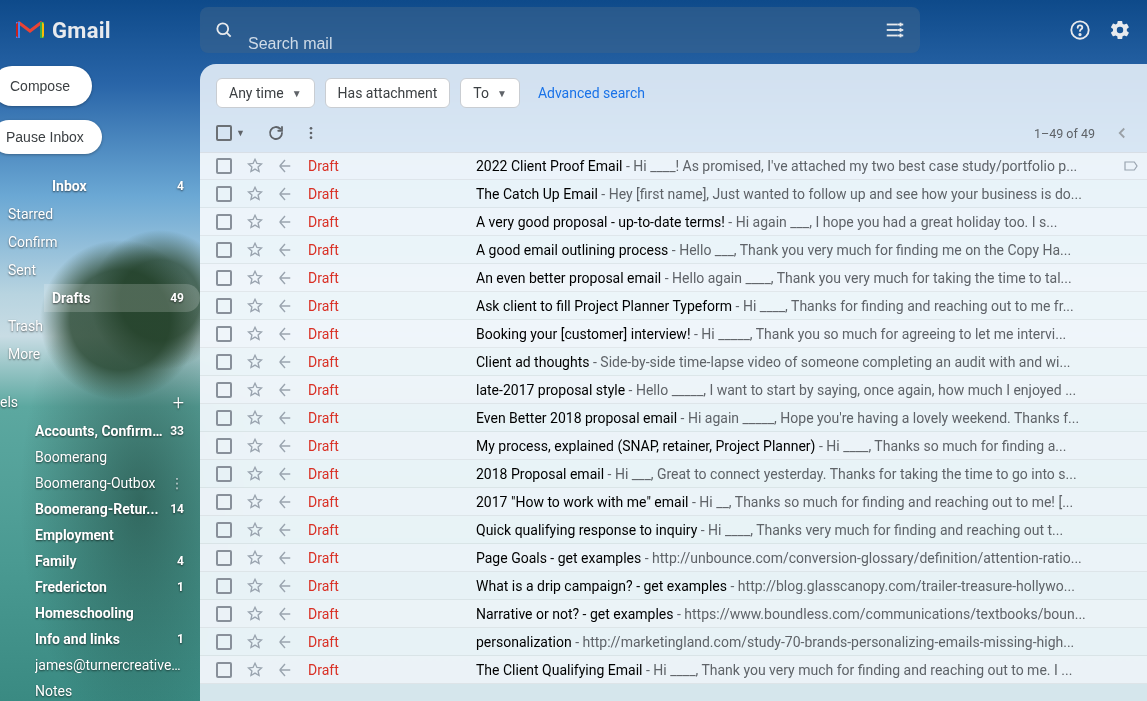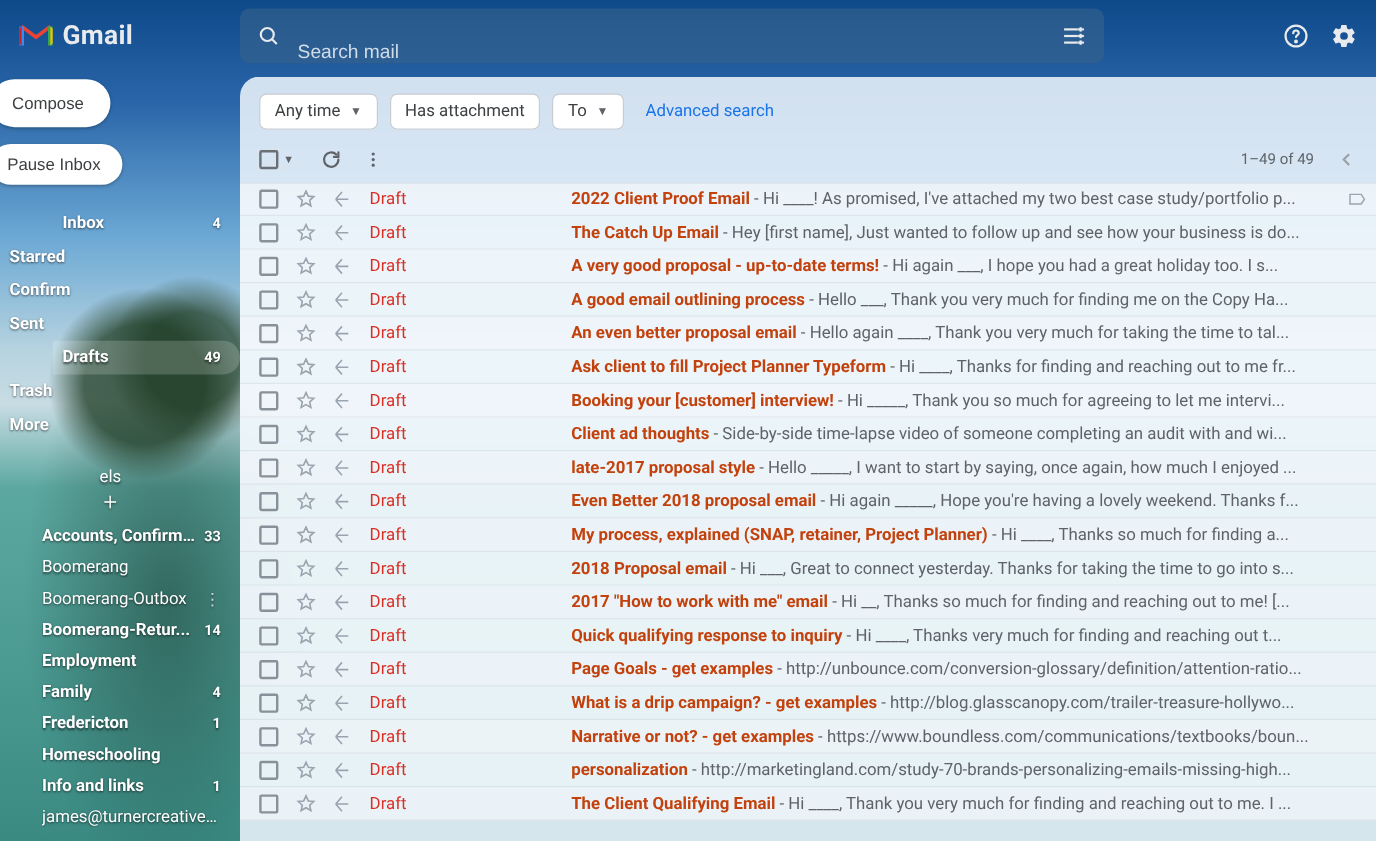--- a/index.html
+++ b/index.html
@@ -63,30 +63,28 @@
     padding:9px 18px 9px 14px; font-size:14px; font-weight:500;
     box-shadow:0 1px 3px rgba(0,0,0,0.3); cursor:pointer;
     margin-top:14px; margin-left:-8px;
   }
   .nav-list { margin-top:18px; }
   .nav-item {
     display:flex; align-items:center; justify-content:space-between;
     padding: 4px 16px 4px 8px; height:28px; font-size:14px;
     text-shadow: 0 1px 2px rgba(0,0,0,0.6); cursor:pointer;
     border-radius: 0 14px 14px 0;
-    font-weight: bold;
   }
   .nav-item.active { background: rgba(255,255,255,0.18); font-weight:700;}
   .nav-item .count { font-size:12px; font-weight:700;}
   .nav-item.bold { font-weight:700;margin-left:44px; }
   .labels-header {
     display:flex; justify-content:space-between; align-items:center;
     padding: 4px 16px 4px 0; margin-top:18px; font-size:14px;
     text-shadow:0 1px 2px rgba(0,0,0,0.6);
-    flex-direction:column;
   }
   .labels-header .plus { font-size:20px; font-weight:300; cursor:pointer;}
   .label-item {
     display:flex; align-items:center; justify-content:space-between;
     padding:3px 16px 3px 8px; height:26px; font-size:14px;
     text-shadow:0 1px 2px rgba(0,0,0,0.6); cursor:pointer;
     white-space:nowrap; overflow:hidden;margin-left:27px;
   }
   .label-item .lbl { overflow:hidden; text-overflow:ellipsis; }
   .label-item.bold { font-weight:700;}
@@ -128,21 +126,21 @@
     border-bottom:1px solid rgba(0,0,0,0.06);
     padding: 0 8px 0 16px; font-size:14px; color:#202124;
     background: rgba(244,248,252,0.72);
   }
   .row:nth-child(even){ background: rgba(240,246,250,0.7);}
   .row .cb { width:16px; height:16px; border:2px solid #88909a; border-radius:2px; margin-right:14px; cursor:pointer; flex-shrink:0;}
   .row .star { color:#9aa4af; margin-right:12px; cursor:pointer; flex-shrink:0;}
   .row .chev { color:#9aa4af; margin-right:14px; cursor:pointer; flex-shrink:0;}
   .row .draft { color:#d93025; width:168px; flex-shrink:0; font-weight:400;}
   .row .subject-line { flex:1; white-space:nowrap; overflow:hidden; text-overflow:ellipsis;}
-  .row .subj { color:#c2410c; font-weight:700;}
+  .row .subj { color:#000000; font-weight:400;}
   .row .sep { color:#5f6368; }
   .row .prev { color:#5f6368;}
   .row.first { border-top:1px solid rgba(0,0,0,0.08);}
   .row .tail-icon { color:#9aa4af; margin-left:6px; flex-shrink:0;}
 
   svg { display:block; }
 </style>
 </head>
 <body>
 

